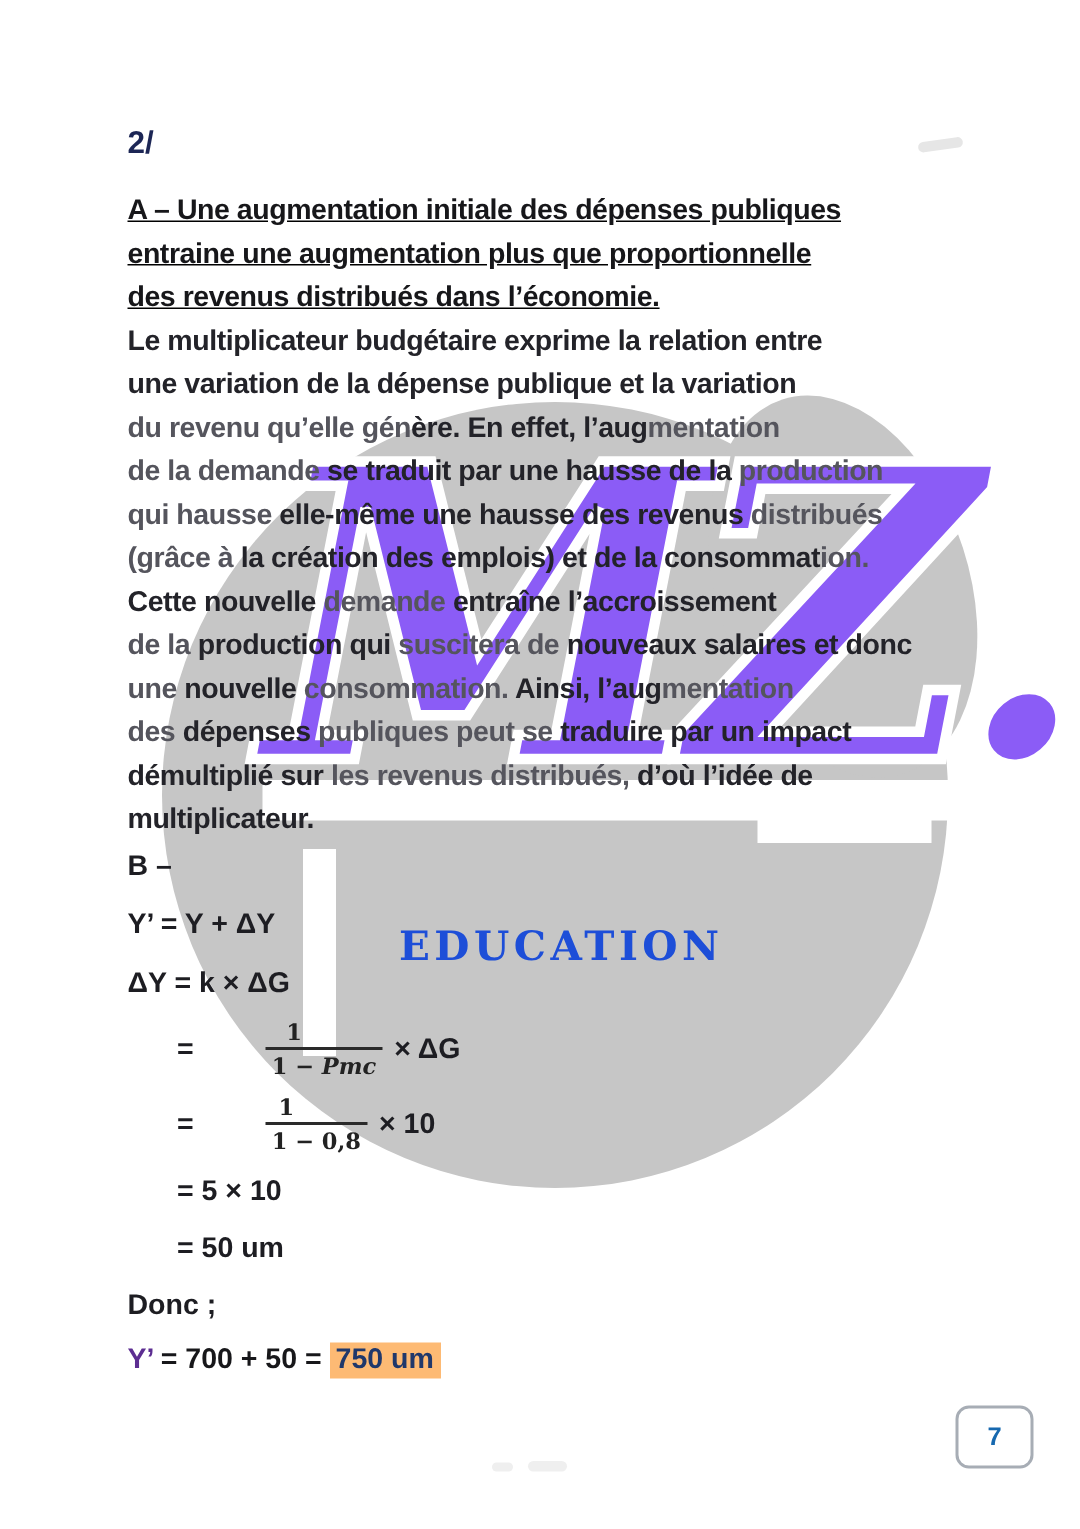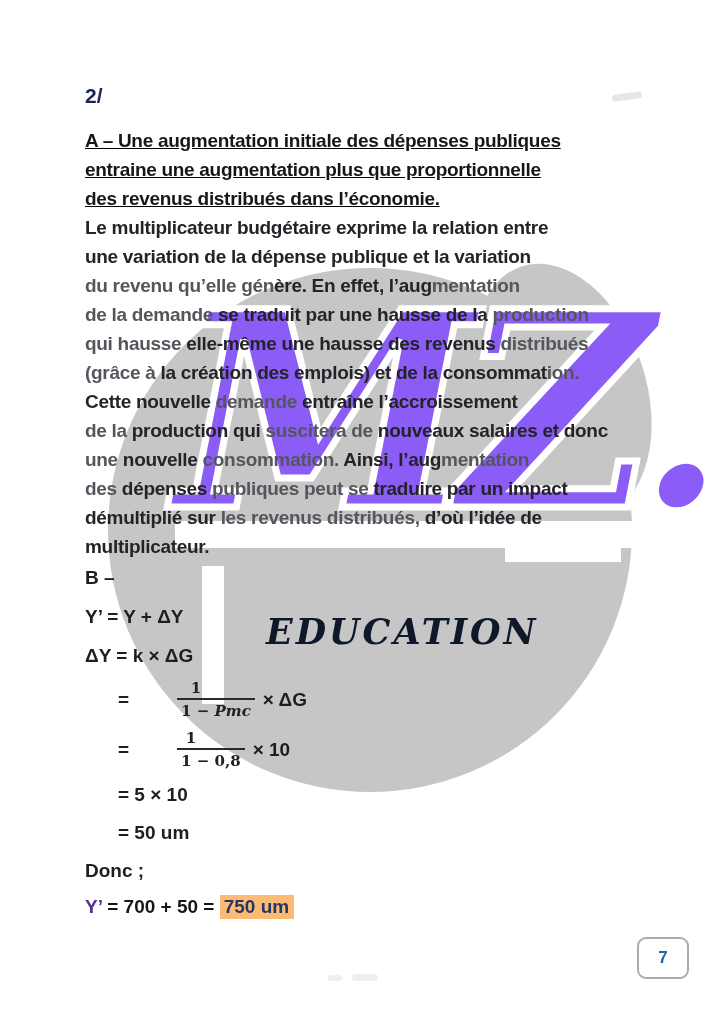--- a/index.html
+++ b/index.html
@@ -30,23 +30,23 @@
     -webkit-text-stroke:7px #ffffff;
     letter-spacing:-18px;
     white-space:nowrap;
     text-decoration:underline;
   }
   .wm-vbar{position:absolute;left:202px;top:566px;width:22px;height:138px;background:#ffffff;}
   .wm-hband{position:absolute;left:505px;top:537px;width:116px;height:25px;background:#ffffff;}
   .wm-education{
     position:absolute;left:266px;top:616px;width:200px;
     font-family:"DejaVu Serif", serif;
-    font-style:italic;font-weight:bold;
-    font-size:35px;line-height:32px;
-    letter-spacing:3px;color:#0f172a;white-space:nowrap;
+    font-weight:bold;
+    font-size:27px;line-height:32px;
+    letter-spacing:3px;color:#1d4ed8;white-space:nowrap;
   }
   .artifact{position:absolute;border-radius:4px;}
   .art-tr{left:612px;top:93px;width:30px;height:7px;background:#e6e6e6;transform:rotate(-8deg);}
   .art-b1{left:328px;top:975px;width:14px;height:6px;background:#efefef;}
   .art-b2{left:352px;top:974px;width:26px;height:7px;background:#efefef;}
 
   
   .txt{position:absolute;z-index:10;}
   .title{
     left:85px;top:84px;

